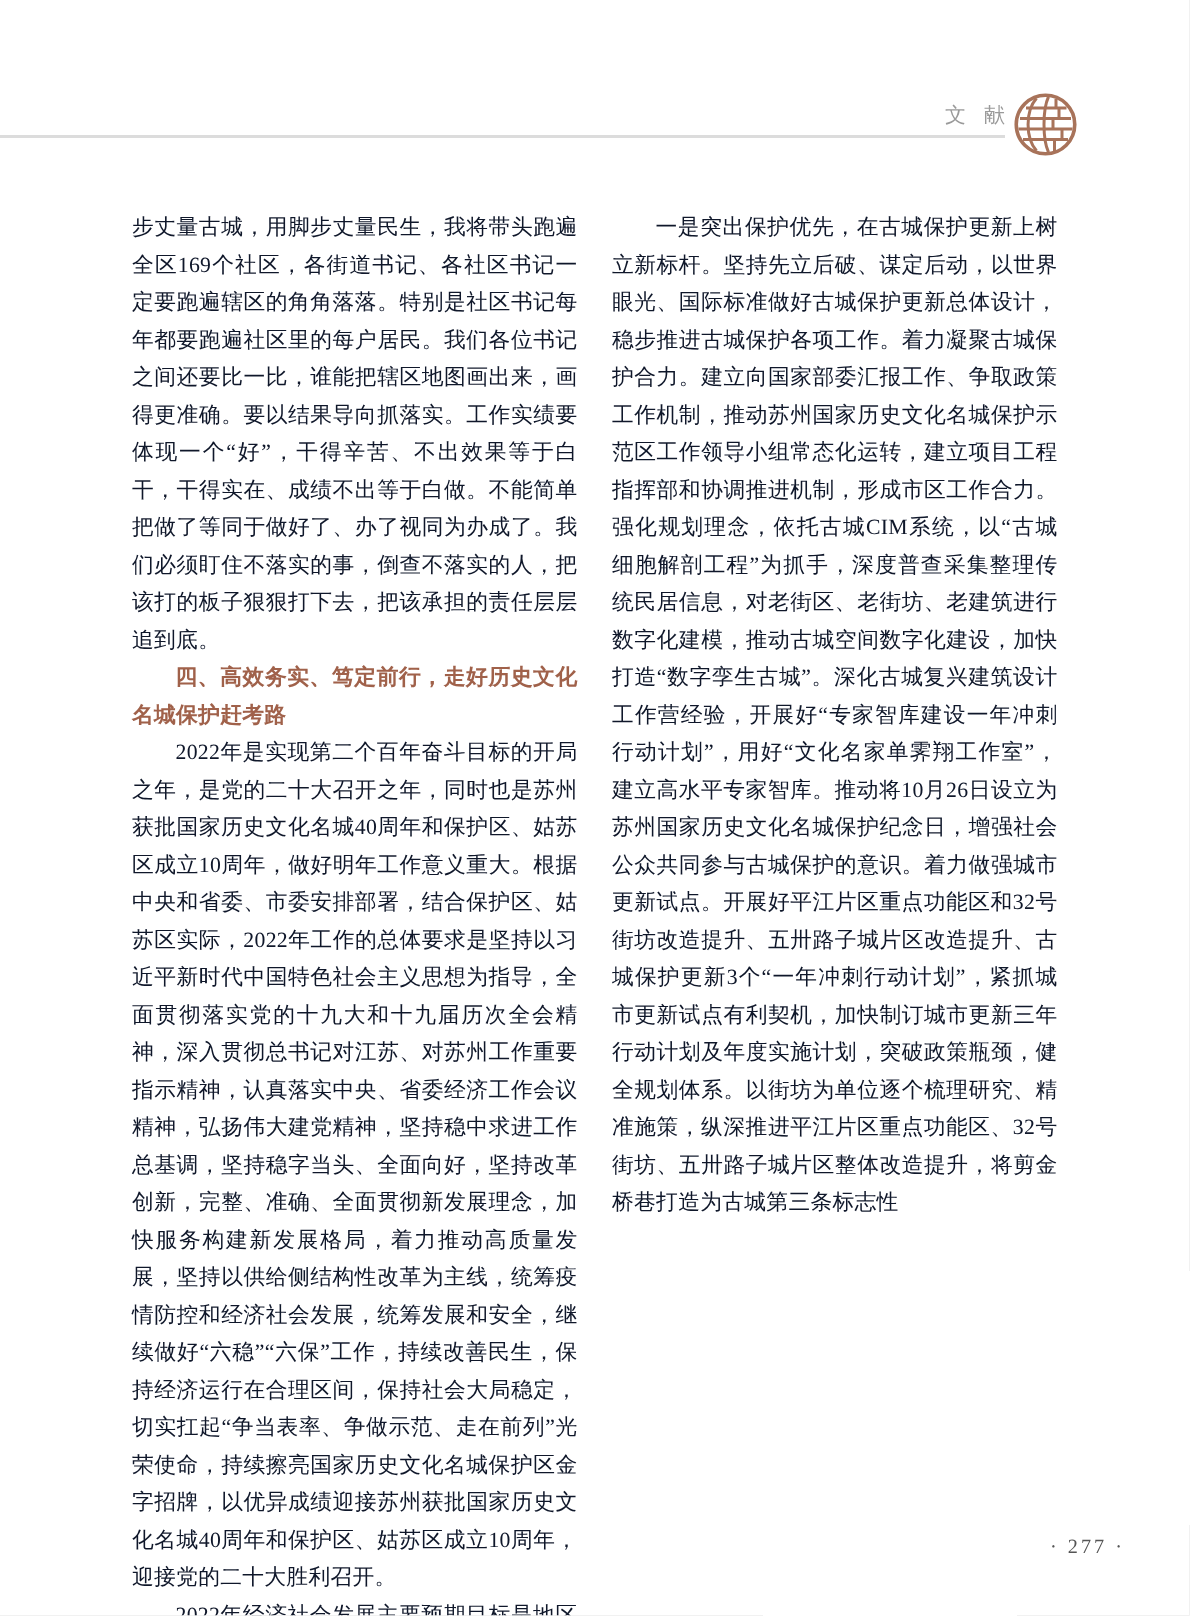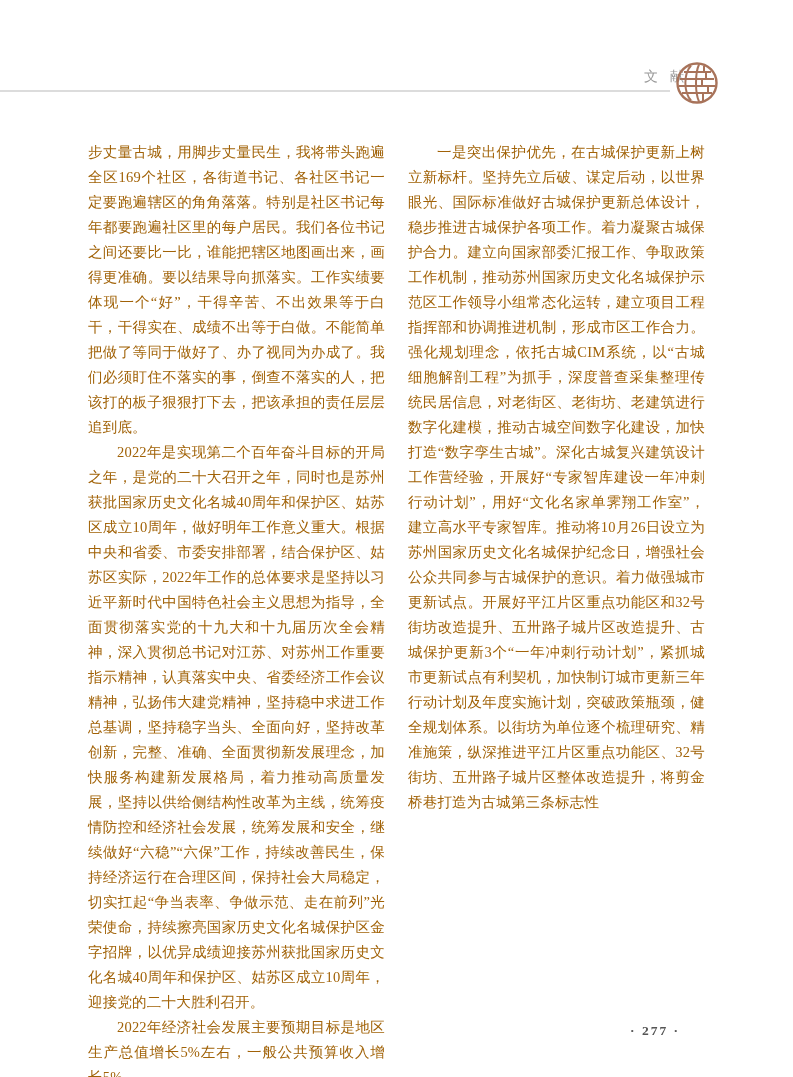--- a/index.html
+++ b/index.html
@@ -9,54 +9,53 @@
     background:#ffffff;
     margin:0 auto;
     overflow:hidden;
     font-family:"Liberation Serif","DejaVu Serif",serif;
   }
   .header-rule{
     position:absolute;top:90px;left:0;
     width:670px;height:2px;background:#dcdcdc;
   }
   .header-label{
-    position:absolute;top:68px;left:644px;
+    position:absolute;top:68px;left:630px;
     font-size:14px;color:#9a9a9a;
     letter-spacing:12px;white-space:nowrap;
   }
   .logo{
     position:absolute;top:61px;left:675px;
     width:44px;height:44px;
   }
   .columns{
     position:absolute;top:140px;left:88px;
     width:617px;
     display:flex;gap:23px;
   }
   .col{width:297px;}
   p.block{
     margin:0;
     font-size:14.5px;
     line-height:25px;
-    color:#a16207;
+    color:#0f172a;
     text-align:justify;
     text-justify:inter-ideograph;
     letter-spacing:0.2px;
   }
   p.indent{text-indent:2em;}
   p.heading{
     color:#a0614a;
     font-weight:bold;
   }
   .page-number{
     position:absolute;top:1023px;left:630px;
-    width:120px;text-align:left;
+    width:120px;text-align:right;
     font-size:13.5px;color:#555555;
     letter-spacing:2px;
-    font-weight:bold;
   }
 </style>
 </head>
 <body>
 
 <div class="page">
 
   <div class="header-rule"></div>
 
   <div class="header-label">文献</div>
@@ -76,20 +75,21 @@
         <line x1="27" y1="18" x2="27" y2="25"></line>
         <line x1="33" y1="25" x2="33" y2="32"></line>
         <line x1="28" y1="32" x2="28" y2="40"></line>
       </g>
     </svg>
   </div>
 
   <div class="columns">
     <div class="col">
         <p class="block">步丈量古城，用脚步丈量民生，我将带头跑遍全区169个社区，各街道书记、各社区书记一定要跑遍辖区的角角落落。特别是社区书记每年都要跑遍社区里的每户居民。我们各位书记之间还要比一比，谁能把辖区地图画出来，画得更准确。要以结果导向抓落实。工作实绩要体现一个“好”，干得辛苦、不出效果等于白干，干得实在、成绩不出等于白做。不能简单把做了等同于做好了、办了视同为办成了。我们必须盯住不落实的事，倒查不落实的人，把该打的板子狠狠打下去，把该承担的责任层层追到底。</p>
+        <p class="block indent heading">四、高效务实、笃定前行，走好历史文化名城保护赶考路</p>
         <p class="block indent">2022年是实现第二个百年奋斗目标的开局之年，是党的二十大召开之年，同时也是苏州获批国家历史文化名城40周年和保护区、姑苏区成立10周年，做好明年工作意义重大。根据中央和省委、市委安排部署，结合保护区、姑苏区实际，2022年工作的总体要求是坚持以习近平新时代中国特色社会主义思想为指导，全面贯彻落实党的十九大和十九届历次全会精神，深入贯彻总书记对江苏、对苏州工作重要指示精神，认真落实中央、省委经济工作会议精神，弘扬伟大建党精神，坚持稳中求进工作总基调，坚持稳字当头、全面向好，坚持改革创新，完整、准确、全面贯彻新发展理念，加快服务构建新发展格局，着力推动高质量发展，坚持以供给侧结构性改革为主线，统筹疫情防控和经济社会发展，统筹发展和安全，继续做好“六稳”“六保”工作，持续改善民生，保持经济运行在合理区间，保持社会大局稳定，切实扛起“争当表率、争做示范、走在前列”光荣使命，持续擦亮国家历史文化名城保护区金字招牌，以优异成绩迎接苏州获批国家历史文化名城40周年和保护区、姑苏区成立10周年，迎接党的二十大胜利召开。</p>
         <p class="block indent">2022年经济社会发展主要预期目标是地区生产总值增长5%左右，一般公共预算收入增长5%，</p>
       </div>
     <div class="col">
         <p class="block indent">一是突出保护优先，在古城保护更新上树立新标杆。坚持先立后破、谋定后动，以世界眼光、国际标准做好古城保护更新总体设计，稳步推进古城保护各项工作。着力凝聚古城保护合力。建立向国家部委汇报工作、争取政策工作机制，推动苏州国家历史文化名城保护示范区工作领导小组常态化运转，建立项目工程指挥部和协调推进机制，形成市区工作合力。强化规划理念，依托古城CIM系统，以“古城细胞解剖工程”为抓手，深度普查采集整理传统民居信息，对老街区、老街坊、老建筑进行数字化建模，推动古城空间数字化建设，加快打造“数字孪生古城”。深化古城复兴建筑设计工作营经验，开展好“专家智库建设一年冲刺行动计划”，用好“文化名家单霁翔工作室”，建立高水平专家智库。推动将10月26日设立为苏州国家历史文化名城保护纪念日，增强社会公众共同参与古城保护的意识。着力做强城市更新试点。开展好平江片区重点功能区和32号街坊改造提升、五卅路子城片区改造提升、古城保护更新3个“一年冲刺行动计划”，紧抓城市更新试点有利契机，加快制订城市更新三年行动计划及年度实施计划，突破政策瓶颈，健全规划体系。以街坊为单位逐个梳理研究、精准施策，纵深推进平江片区重点功能区、32号街坊、五卅路子城片区整体改造提升，将剪金桥巷打造为古城第三条标志性</p>
       </div>
   </div>
 
   <div class="page-number">· 277 ·</div>
 

